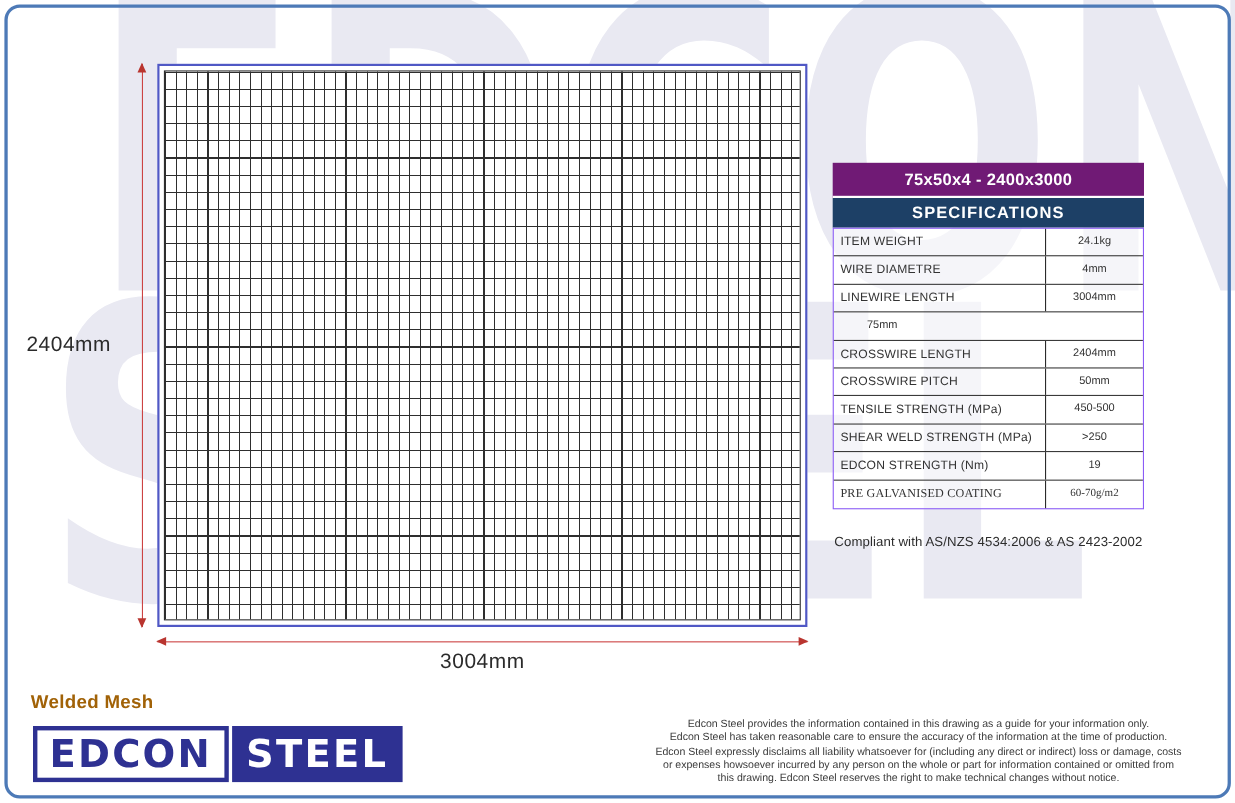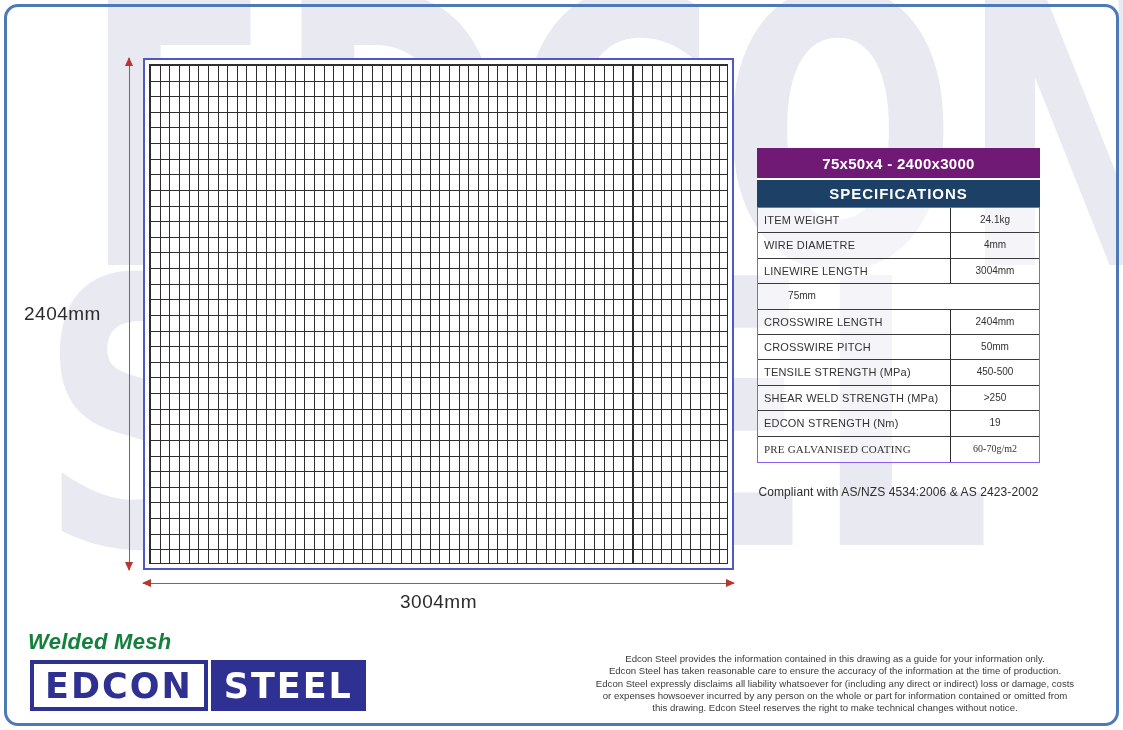--- a/index.html
+++ b/index.html
@@ -84,21 +84,21 @@
     border-right:1px solid #2b2b2b; letter-spacing:0.2px; overflow:hidden; white-space:nowrap;
   }
   .spec-row .cell-value {
     width:88px; font-size:10px; color:#333333; line-height:24px; text-align:center;
   }
   .spec-compliance { margin-top:22px; font-size:12px; color:#2d2d2d;
     text-align:center; letter-spacing:0.1px; white-space:nowrap; }
 
   
   .product-title { position:absolute; left:28px; top:629px; z-index:3;
-    font-size:22px; font-weight:700; color:#15803d; letter-spacing:0.3px;font-style:italic; }
+    font-size:17px; font-weight:700; color:#a16207; letter-spacing:0.3px; }
 
   .logo { position:absolute; left:30px; top:660px; height:51px; display:flex;
     z-index:3; align-items:stretch; }
   .logo-edcon {
     display:flex; align-items:center; background:#ffffff; color:#2e3192;
     border:4px solid #2e3192; padding:0 11px; font-size:35px; font-weight:800;
     letter-spacing:2px; margin-right:3px; font-family:"DejaVu Sans", sans-serif;
   }
   .logo-steel {
     display:flex; align-items:center; background:#2e3192; color:#ffffff;

